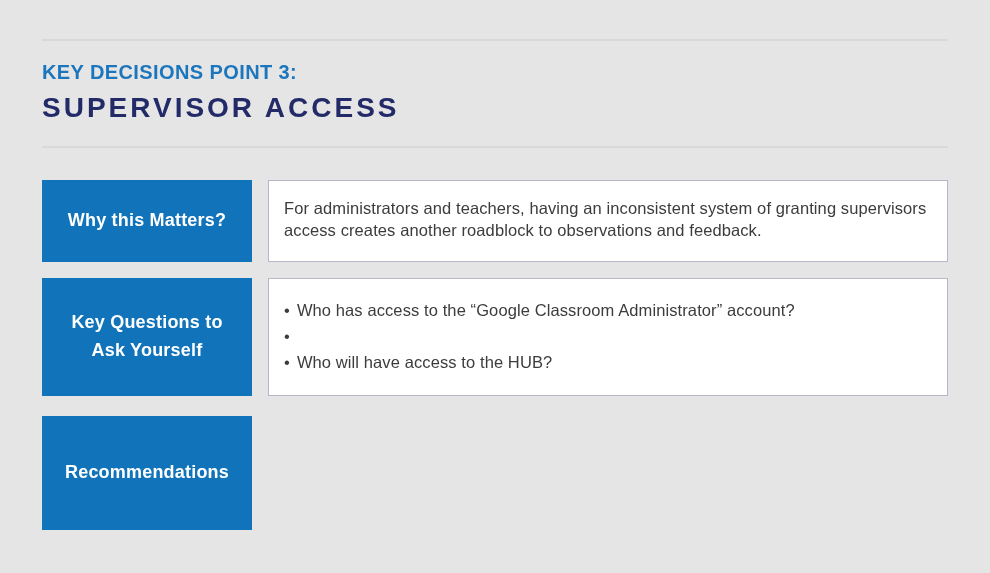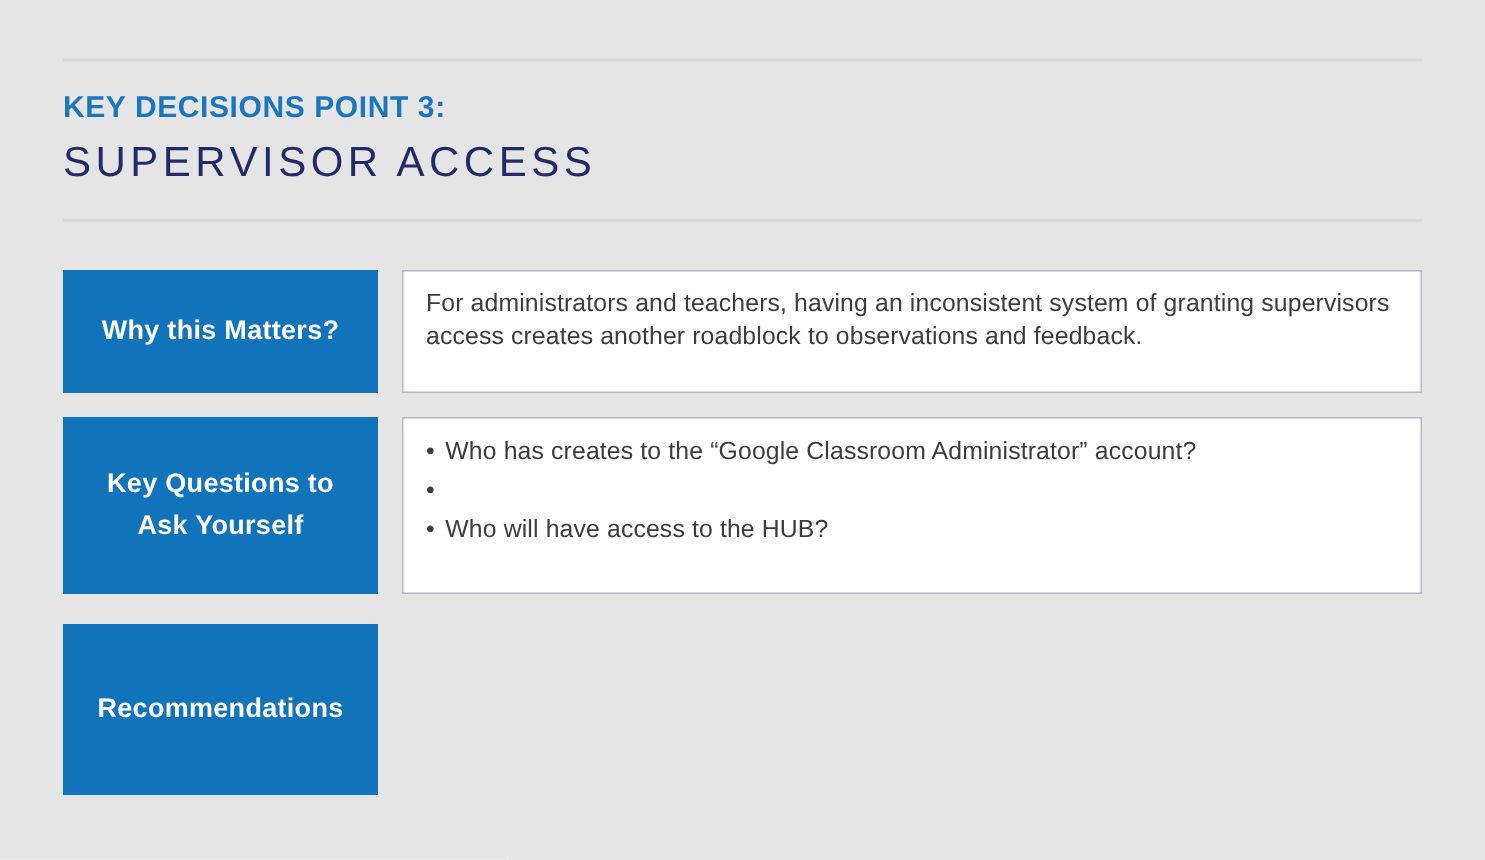--- a/index.html
+++ b/index.html
@@ -13,41 +13,41 @@
   .rule-top { top: 39px; }
   .rule-mid { top: 146px; }
 
   .eyebrow {
     position: absolute; left: 42px; top: 61px;
     font-size: 20px; font-weight: bold; letter-spacing: 0.4px;
     color: #1b76bd;
   }
   .title {
     position: absolute; left: 42px; top: 92px; margin: 0;
-    font-size: 28px; font-weight: normal; letter-spacing: 3px;
+    font-size: 28px; font-weight: bold; letter-spacing: 3px;
     color: #232a68;
   }
 
   .row { position: absolute; left: 42px; width: 906px; }
   .row-1 { top: 180px; height: 82px; }
   .row-2 { top: 278px; height: 118px; }
   .row-3 { top: 416px; height: 114px; }
 
   .label-box {
     position: absolute; left: 0; top: 0; bottom: 0; width: 210px;
     background: #1173b9; color: #ffffff;
     display: flex; align-items: center; justify-content: center; text-align: center;
     font-size: 18px; font-weight: bold; line-height: 1.55; letter-spacing: 0.2px;
     padding: 0 22px; box-sizing: border-box;
   }
   .content-box {
     position: absolute; left: 226px; top: 0; bottom: 0; width: 680px;
     border: 1px solid #b6b7c8; background: #ffffff; box-sizing: border-box;
-    display: flex; flex-direction: column; justify-content: flex-end;
-    padding: 26px 15px; color: #3c3c3c; font-size: 16.5px; line-height: 22px;
+    display: flex; flex-direction: column; justify-content: flex-start;
+    padding: 16px 15px; color: #3c3c3c; font-size: 16.5px; line-height: 22px;
     letter-spacing: 0.1px;
   }
   .content-box p { margin: 0; }
 
   .bullet-list { list-style: none; margin: 0; padding: 0; }
   .bullet-list li { display: flex; margin: 5px 0; line-height: 21px; }
   .bullet-glyph { margin-right: 7px; }
 </style>
 </head>
 <body>
@@ -67,21 +67,21 @@
       <p>For administrators and teachers, having an inconsistent system of granting supervisors access creates another roadblock to observations and feedback.</p>
     </div>
   </section>
 
   <section class="row row-2">
     <div class="label-box">Key Questions to Ask Yourself</div>
     <div class="content-box">
       <ul class="bullet-list">
         <li>
           <span class="bullet-glyph">•</span>
-          <span>Who has creates to the “Google Classroom Administrator” account?</span>
+          <span>Who has access to the “Google Classroom Administrator” account?</span>
         </li>
         <li>
           <span class="bullet-glyph">•</span>
         </li>
         <li>
           <span class="bullet-glyph">•</span>
           <span>Who will have access to the HUB?</span>
         </li>
       </ul>
     </div>

